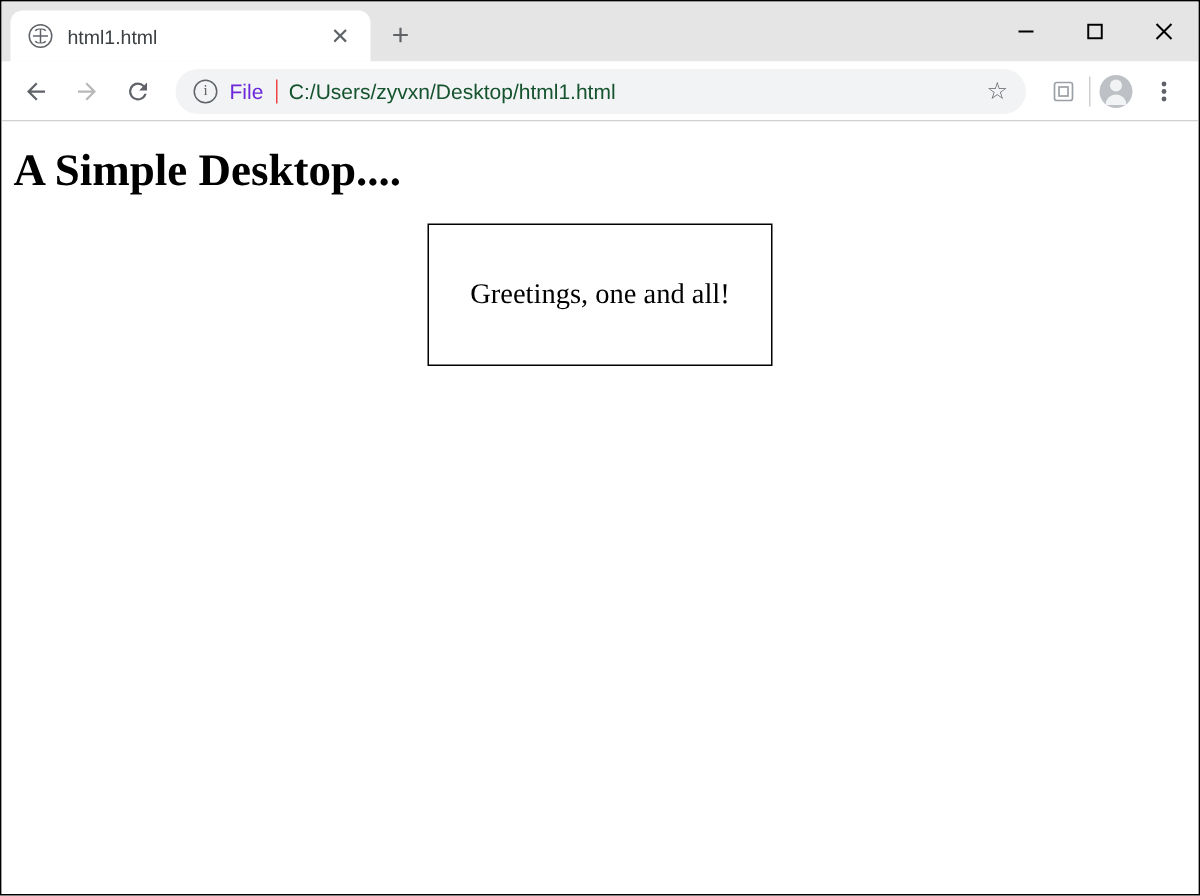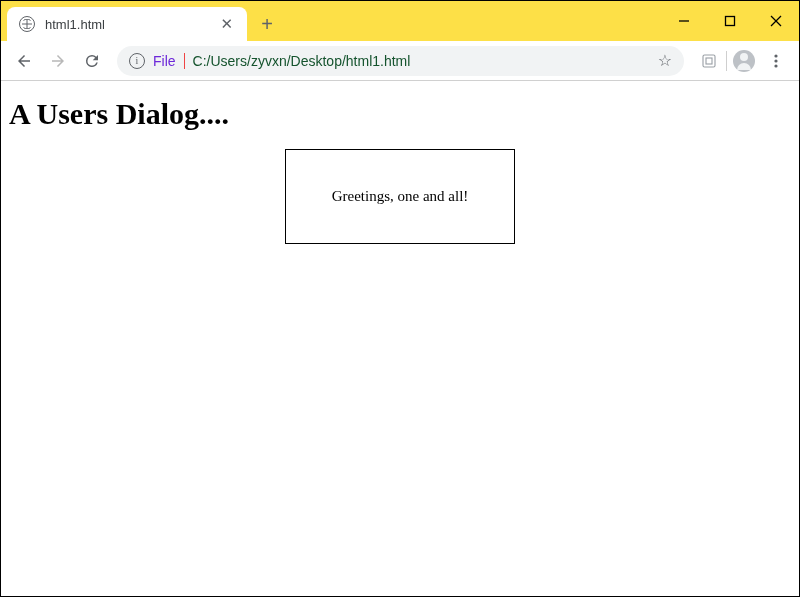--- a/index.html
+++ b/index.html
@@ -8,21 +8,21 @@
       width: 800px;
       height: 597px;
       border: 1px solid #000;
       display: flex;
       flex-direction: column;
       background: #fff;
     }
     
     .titlebar {
       height: 40px;
-      background: #fde047;
+      background: #e5e5e5;
       display: flex;
       align-items: flex-end;
       padding-left: 6px;
     }
     .tab {
       display: flex;
       align-items: center;
       background: #fff;
       border-radius: 8px 8px 0 0;
       height: 34px;
@@ -192,21 +192,21 @@
       margin: 6px 0 18px 0;
     }
     .dialog-box {
       border: 1.5px solid #000;
       width: 230px;
       height: 95px;
       margin: 18px auto 0 auto;
       display: flex;
       align-items: center;
       justify-content: center;
-      font-size: 15px;
+      font-size: 19px;
     }
   </style>
 </head>
 <body>
 
 <div class="titlebar">
   <div class="tab">
     <span class="favicon">
       <svg width="10" height="10" viewBox="0 0 10 10">
           <path d="M0 5h10M5 0v10M1.5 1.5a5 5 0 0 1 7 0M1.5 8.5a5 5 0 0 0 7 0" stroke="#5f6368" stroke-width="1" fill="none"></path>
@@ -275,17 +275,17 @@
       <svg width="16" height="16" viewBox="0 0 16 16">
           <circle cx="8" cy="3" r="1.6" fill="#5f6368"></circle>
           <circle cx="8" cy="8" r="1.6" fill="#5f6368"></circle>
           <circle cx="8" cy="13" r="1.6" fill="#5f6368"></circle>
         </svg>
     </div>
   </div>
 </div>
 
 <div class="content">
-  <h1 class="heading">A Users Dialog....</h1>
+  <h1 class="heading">A Simple Desktop....</h1>
   <div class="dialog-box">
     <span>Greetings, one and all!</span>
   </div>
 </div>
 
 </body></html>

